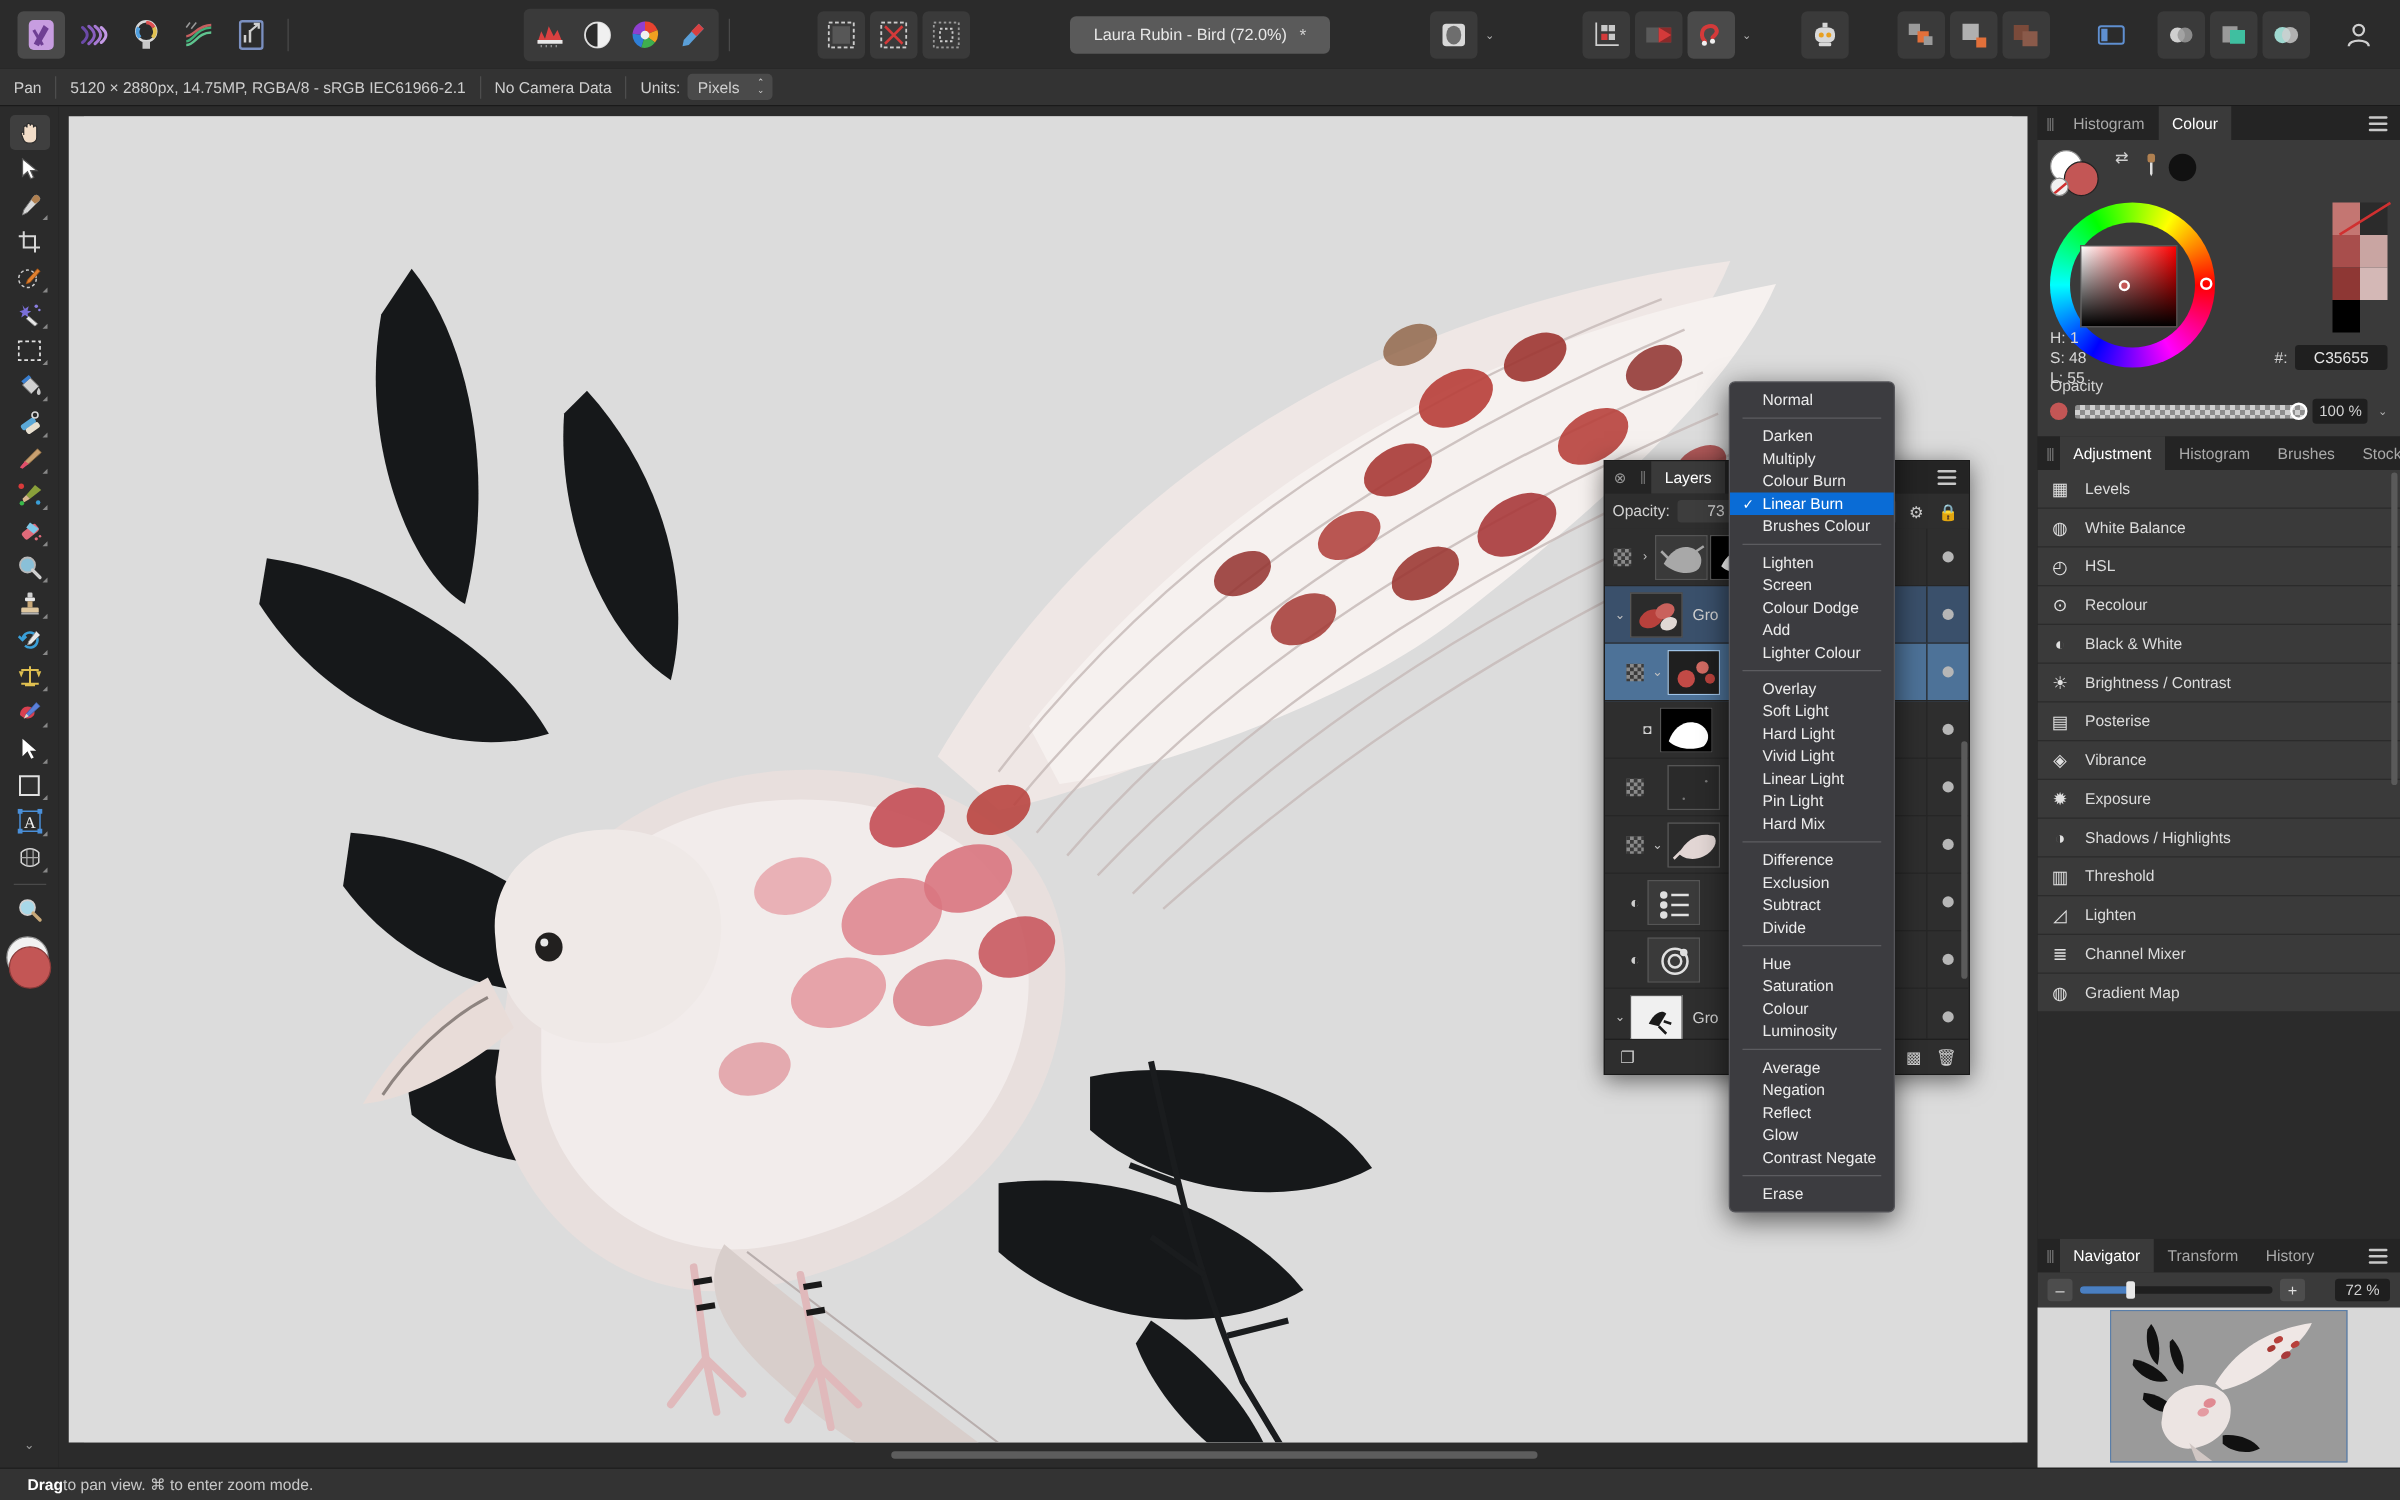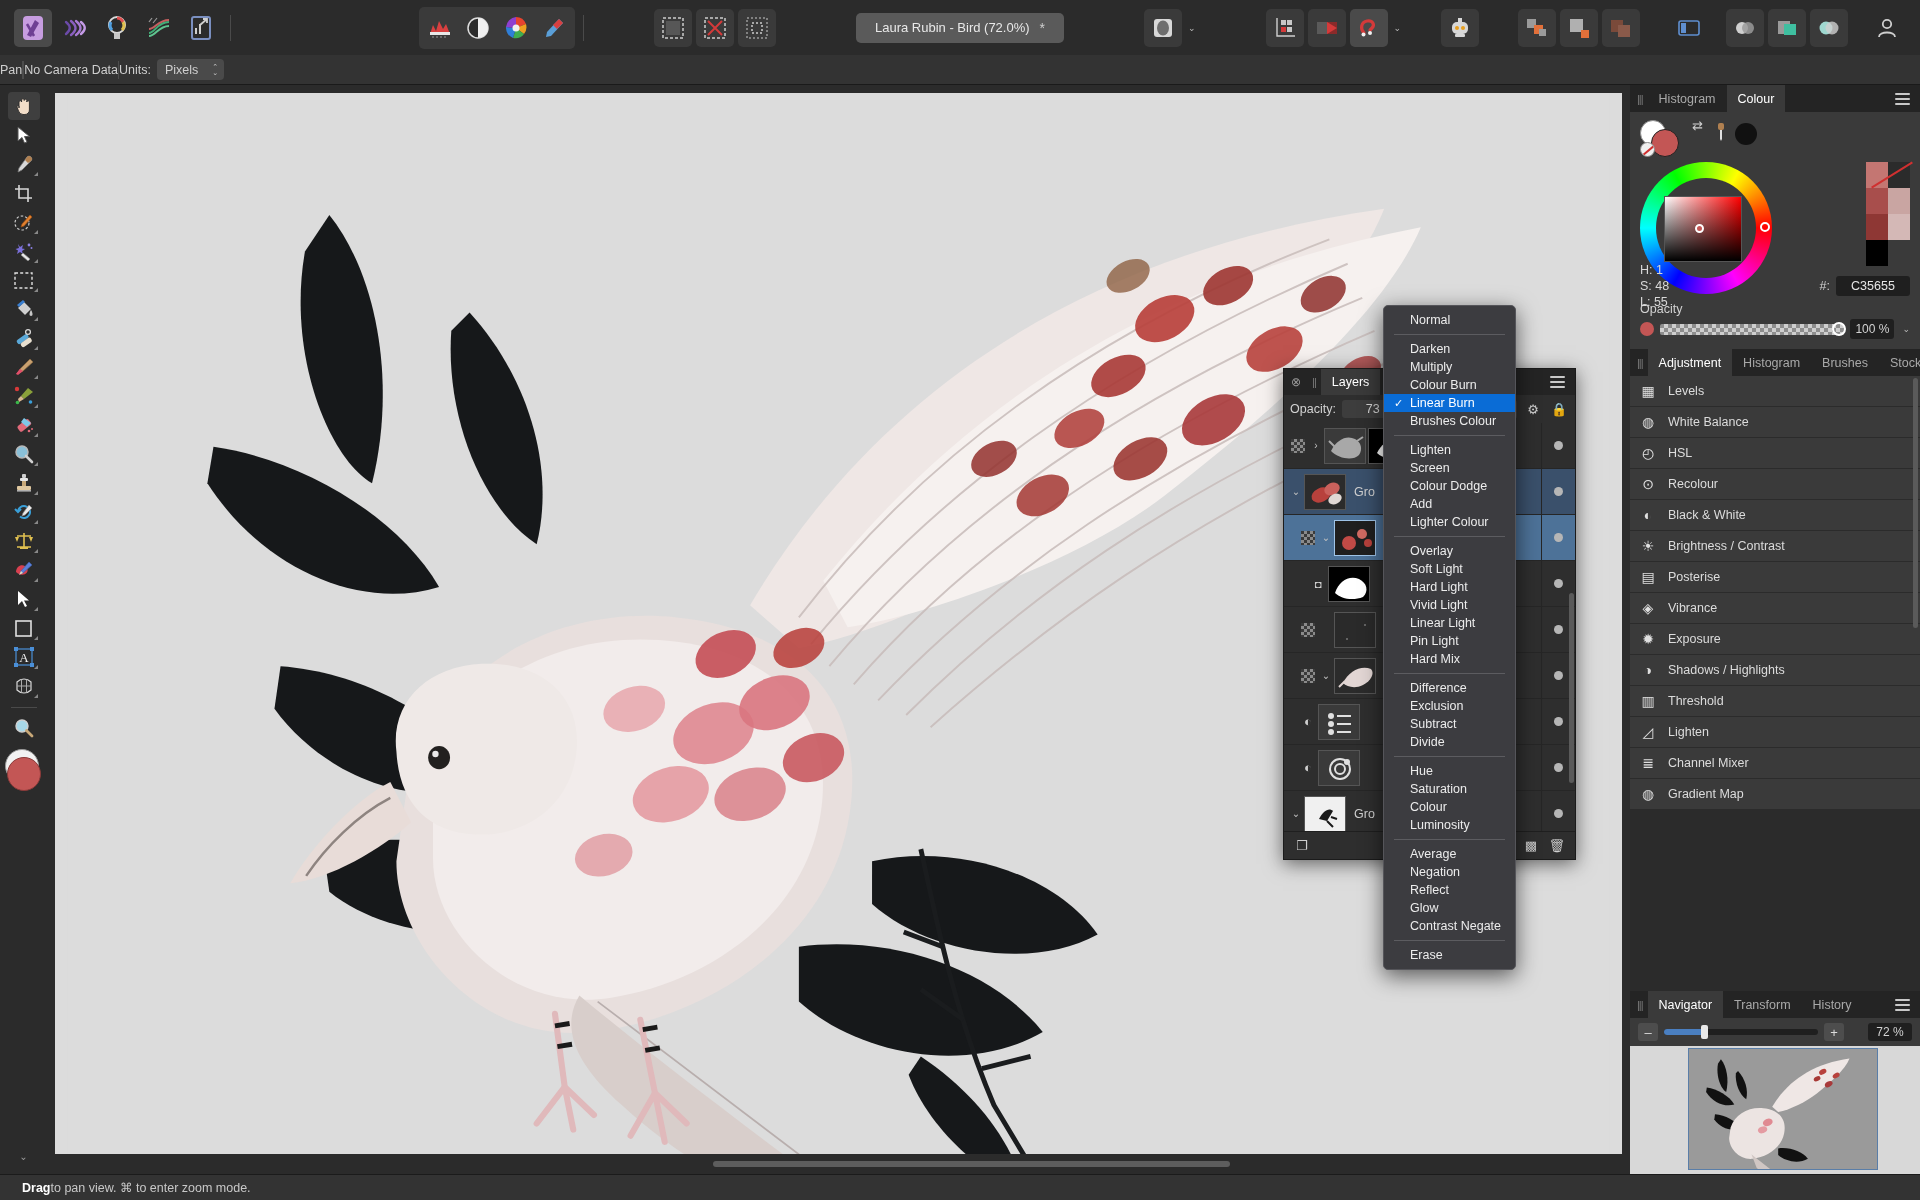--- a/index.html
+++ b/index.html
@@ -36,21 +36,21 @@
   .doc-tab .star { color: #cfcfcf; font-size: 14px; }
   .spacer { flex: 1; }
 
   .chev { font-size: 9px; color: #bbb; padding: 0 4px; }
 
   
   .ctxbar {
     height: 30px; background: #333; display: flex; align-items: center;
     font-size: 12.5px; color: #cfcfcf; flex: none; border-bottom: 1px solid #1a1a1a;
   }
-  .ctx-cell { padding: 0 0; height: 100%; display: flex; align-items: center; }
+  .ctx-cell { padding: 0 11px; height: 100%; display: flex; align-items: center; }
   .ctx-div { width: 1px; height: 18px; background: #4d4d4d; }
   .units-select {
     background: #4a4a4a; border-radius: 4px; height: 21px; padding: 0 6px 0 8px;
     display: flex; align-items: center; gap: 14px; font-size: 12.5px; margin-left: 6px;
   }
   .stepper { display: flex; flex-direction: column; font-size: 7px; line-height: 6px; color: #ccc; }
 
   
   .body { flex: 1; display: flex; min-height: 0; position: relative; }
 
@@ -441,20 +441,21 @@
       <svg width="22" height="22" viewBox="0 0 22 22">
           <circle cx="11" cy="7" r="4.2" fill="none" stroke="#cfcfcf" stroke-width="1.8"></circle>
           <path d="M3 20 C3 14 19 14 19 20" fill="none" stroke="#cfcfcf" stroke-width="1.8"></path>
         </svg>
     </div>
   </div>
 
   <div class="ctxbar">
     <div class="ctx-cell">Pan</div>
     <div class="ctx-div"></div>
+    <div class="ctx-cell">5120 × 2880px, 14.75MP, RGBA/8 - sRGB IEC61966-2.1</div>
     <div class="ctx-div"></div>
     <div class="ctx-cell">No Camera Data</div>
     <div class="ctx-div"></div>
     <div class="ctx-cell" style="padding-right:0">Units:</div>
     <div class="units-select">
       <span>Pixels</span>
       <span class="stepper">
           <span>⌃</span>
           <span>⌄</span>
         </span>

